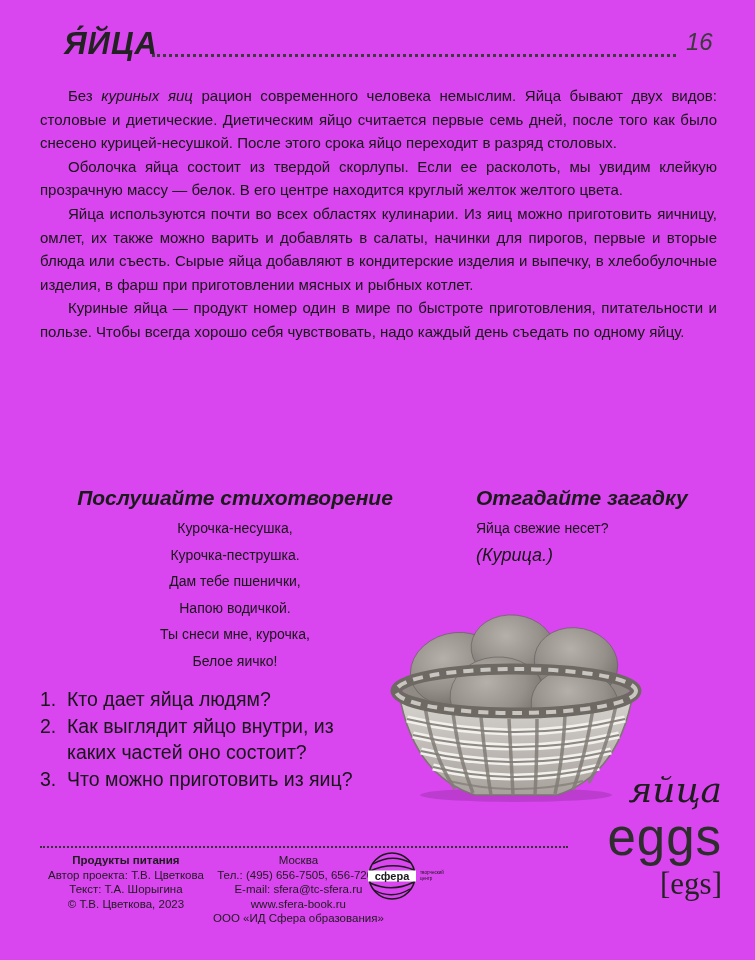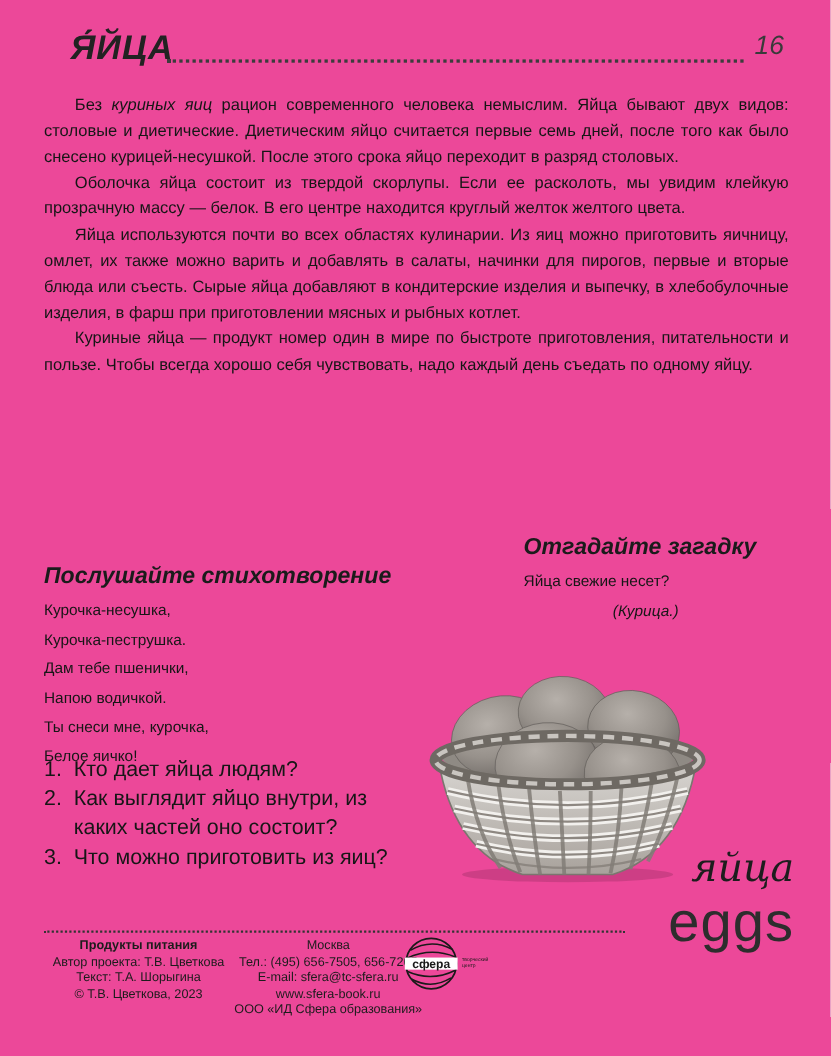--- a/index.html
+++ b/index.html
@@ -1,16 +1,16 @@
 <!DOCTYPE html>
 <html lang="ru"><head>
 <meta charset="utf-8">
 <style>
   html,body{margin:0;padding:0;background:#e8e8e8;}
-  .page{position:relative;width:755px;height:960px;background:#ec4899;overflow:hidden;
+  .page{position:relative;width:755px;height:960px;background:#d946ef;overflow:hidden;
         font-family:"Liberation Sans",sans-serif;color:#161616;}
 
   
   .hdr-title{position:absolute;left:64px;top:26px;font-size:31px;font-weight:bold;font-style:italic;
              letter-spacing:1px;color:#222;}
   .hdr-dots{position:absolute;left:152px;top:30px;width:524px;height:24px;
             border-bottom:3px dotted #3c3c3c;}
   .hdr-page{position:absolute;left:686px;top:28px;font-size:24px;font-style:italic;color:#3a3a3a;}
 
   
@@ -19,24 +19,24 @@
   .bodytext p{margin:0;text-indent:28px;}
   .ital{font-style:italic;}
 
   
   .watermark{position:absolute;left:83px;top:445px;width:620px;z-index:0;
              font-size:45px;font-weight:bold;letter-spacing:2px;white-space:nowrap;
              color:#fcfcfc;text-shadow:3px 4px 3px rgba(120,120,120,.35), 1px 1px 0 #e9e9e9, -1px -1px 0 #f3f3f3;}
 
   
   .sec-title{font-size:21px;font-weight:bold;font-style:italic;color:#1b1b1b;margin:0 0 5px 0;}
-  .poem{position:absolute;left:40px;top:512px;width:390px;z-index:1;}
+  .poem{position:absolute;left:40px;top:486px;width:390px;z-index:1;text-align:center;}
   .poem .line,.riddle .line{font-size:14px;line-height:26.5px;}
   .riddle{position:absolute;left:450px;top:486px;width:272px;z-index:1;margin-left:26px;}
-  .riddle .answer{font-size:14px;line-height:26.5px;font-style:italic;text-align:center;padding-right:50px;}
+  .riddle .answer{font-size:18px;line-height:26.5px;font-style:italic;text-align:left;padding-right:50px;}
 
   
   .questions{position:absolute;left:40px;top:686px;width:380px;z-index:1;}
   .q-item{display:flex;font-size:19.5px;line-height:26.5px;}
   .q-num{width:27px;flex:0 0 27px;}
   .q-text{width:320px;}
 
   
   .basket{position:absolute;left:385px;top:606px;width:262px;height:198px;z-index:0;}
 
@@ -152,20 +152,21 @@
       <path d="M232,94 Q222,142 204,176"></path>
     </g>
 
     <ellipse cx="131" cy="84" rx="120" ry="22" fill="none" stroke="#6e6963" stroke-width="11"></ellipse>
     <ellipse cx="131" cy="84" rx="120" ry="22" fill="none" stroke="#c9c5c0" stroke-width="4" stroke-dasharray="10 7"></ellipse>
   </svg>
 
   <div class="vocab">
     <div class="vocab-ru">яйца</div>
     <div class="vocab-en">eggs</div>
+    <div class="vocab-tr">[egs]</div>
   </div>
 
   <div class="foot-dots"></div>
 
   <div class="foot-col fc1">
     <div class="b">Продукты питания</div>
     <div>Автор проекта: Т.В. Цветкова</div>
     <div>Текст: Т.А. Шорыгина</div>
     <div>© Т.В. Цветкова, 2023</div>
   </div>

